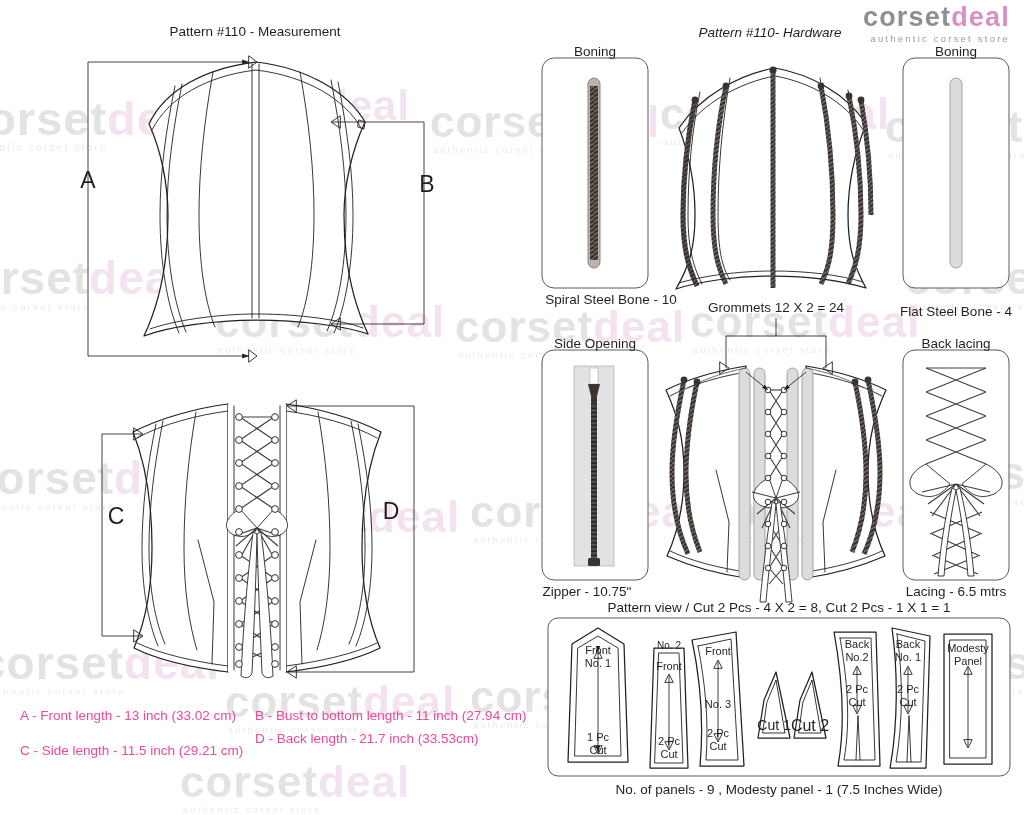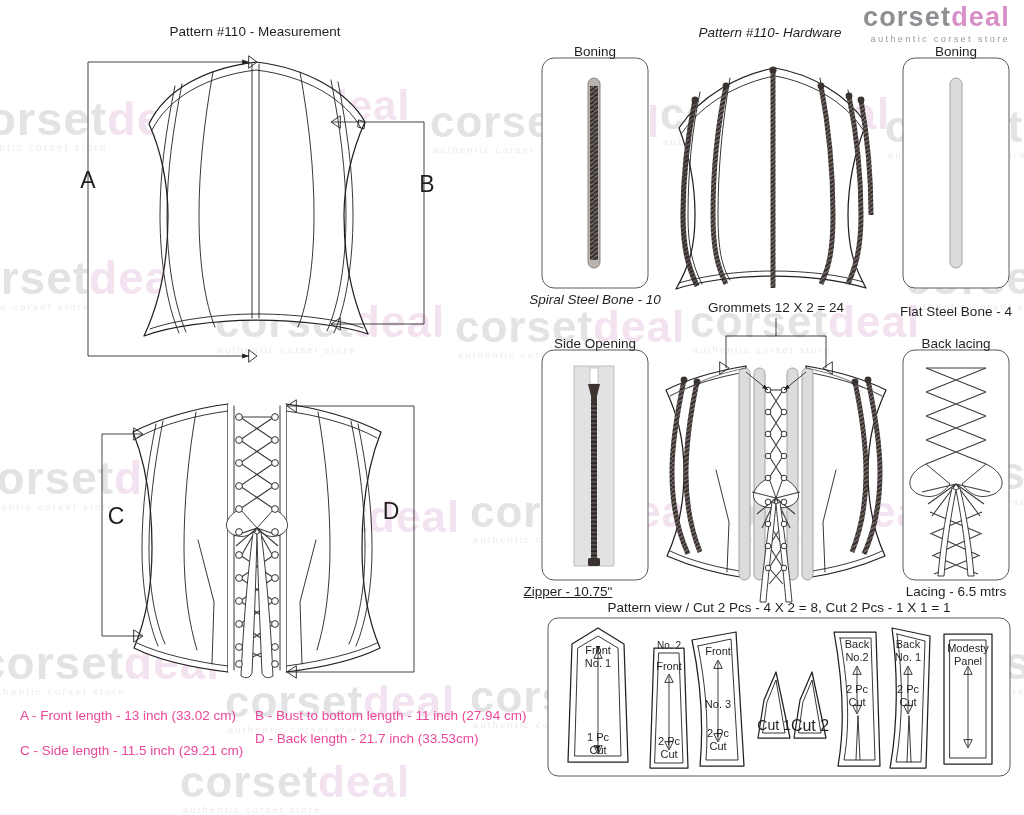--- a/index.html
+++ b/index.html
@@ -525,28 +525,29 @@
   </svg>
   </div>
 
   <div class="dimletter" style="left:88px;top:180px;">A</div>
   <div class="dimletter" style="left:427px;top:184px;">B</div>
   <div class="dimletter" style="left:116px;top:516px;">C</div>
   <div class="dimletter" style="left:391px;top:511px;">D</div>
 
   <div class="txt c" style="left:595px;top:44px;">Boning</div>
   <div class="txt c" style="left:956px;top:44px;">Boning</div>
-  <div class="txt c" style="left:595px;top:292px;font-style:italic;">Spiral Steel Bone - 10</div>
+  <div class="txt c" style="left:611px;top:292px;">Spiral Steel Bone - 10</div>
   <div class="txt c" style="left:956px;top:292px;margin-top:12px;">Flat Steel Bone - 4</div>
   <div class="txt c" style="left:776px;top:300px;">Grommets 12 X 2 = 24</div>
   <div class="txt c" style="left:595px;top:336px;">Side Opening</div>
   <div class="txt c" style="left:956px;top:336px;">Back lacing</div>
-  <div class="txt c" style="left:568px;top:584px;text-decoration:underline;">Zipper - 10.75ʺ</div>
+  <div class="txt c" style="left:587px;top:584px;">Zipper - 10.75ʺ</div>
   <div class="txt c" style="left:956px;top:584px;">Lacing - 6.5 mtrs</div>
   <div class="txt c" style="left:779px;top:600px;">Pattern view  /  Cut 2 Pcs - 4 X 2 = 8, Cut 2 Pcs - 1 X 1 = 1</div>
+  <div class="txt c" style="left:779px;top:782px;">No. of panels - 9  , Modesty panel - 1 (7.5 Inches Wide)</div>
 
   <div class="txt c" style="left:598px;top:644px;font-size:11px;">Front</div>
   <div class="txt c" style="left:598px;top:657px;font-size:11px;">No. 1</div>
   <div class="txt c" style="left:598px;top:731px;font-size:11px;">1 Pc</div>
   <div class="txt c" style="left:598px;top:744px;font-size:11px;">Cut</div>
 
   <div class="txt c" style="left:669px;top:660px;font-size:11px;">Front</div>
   <div class="txt c" style="left:669px;top:640px;font-size:10px;">No. 2</div>
   <div class="txt c" style="left:669px;top:735px;font-size:11px;">2 Pc</div>
   <div class="txt c" style="left:669px;top:748px;font-size:11px;">Cut</div>

